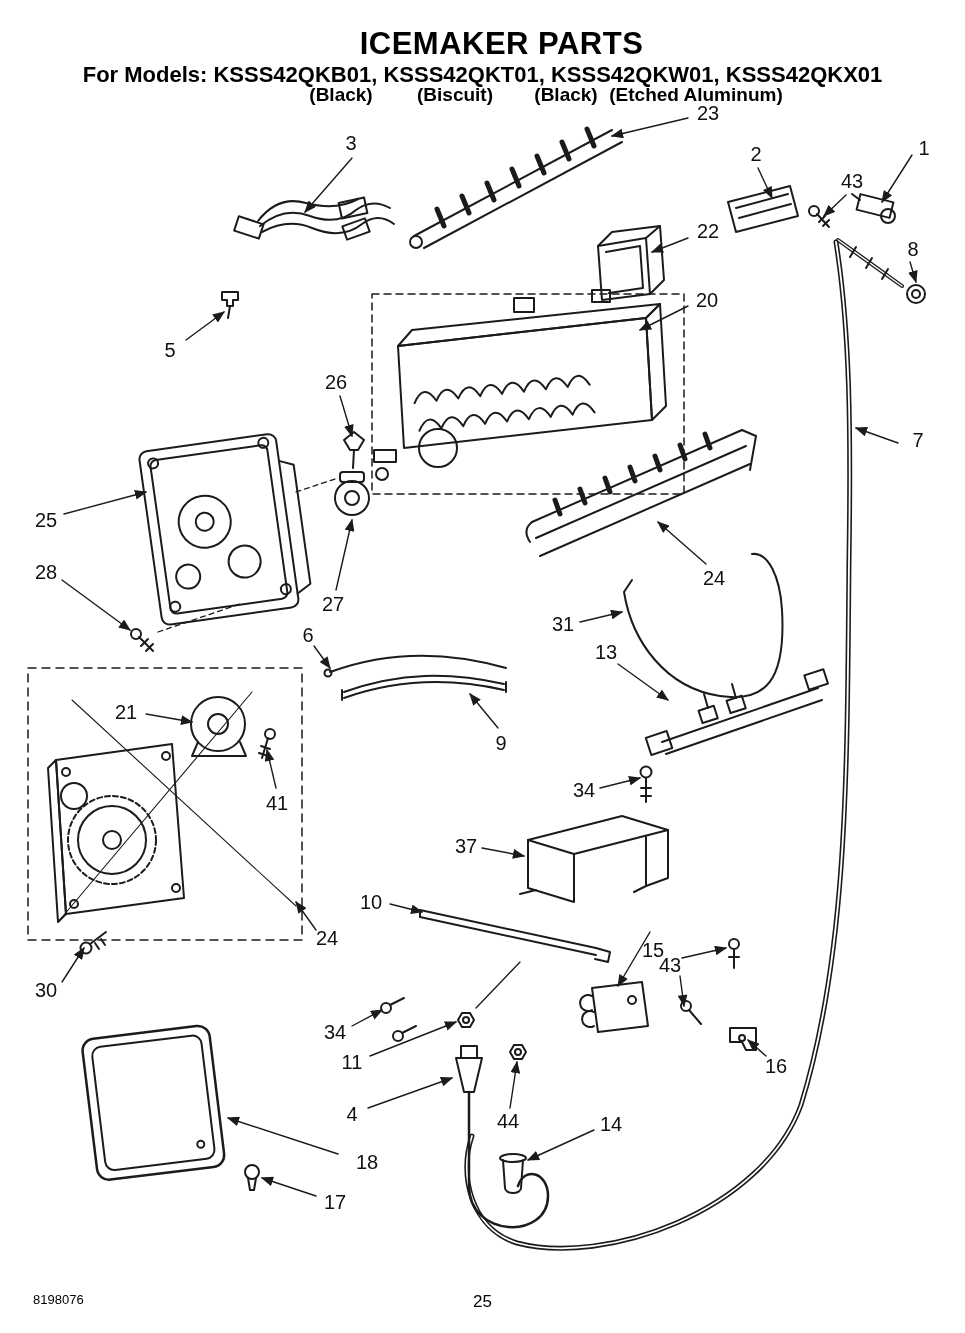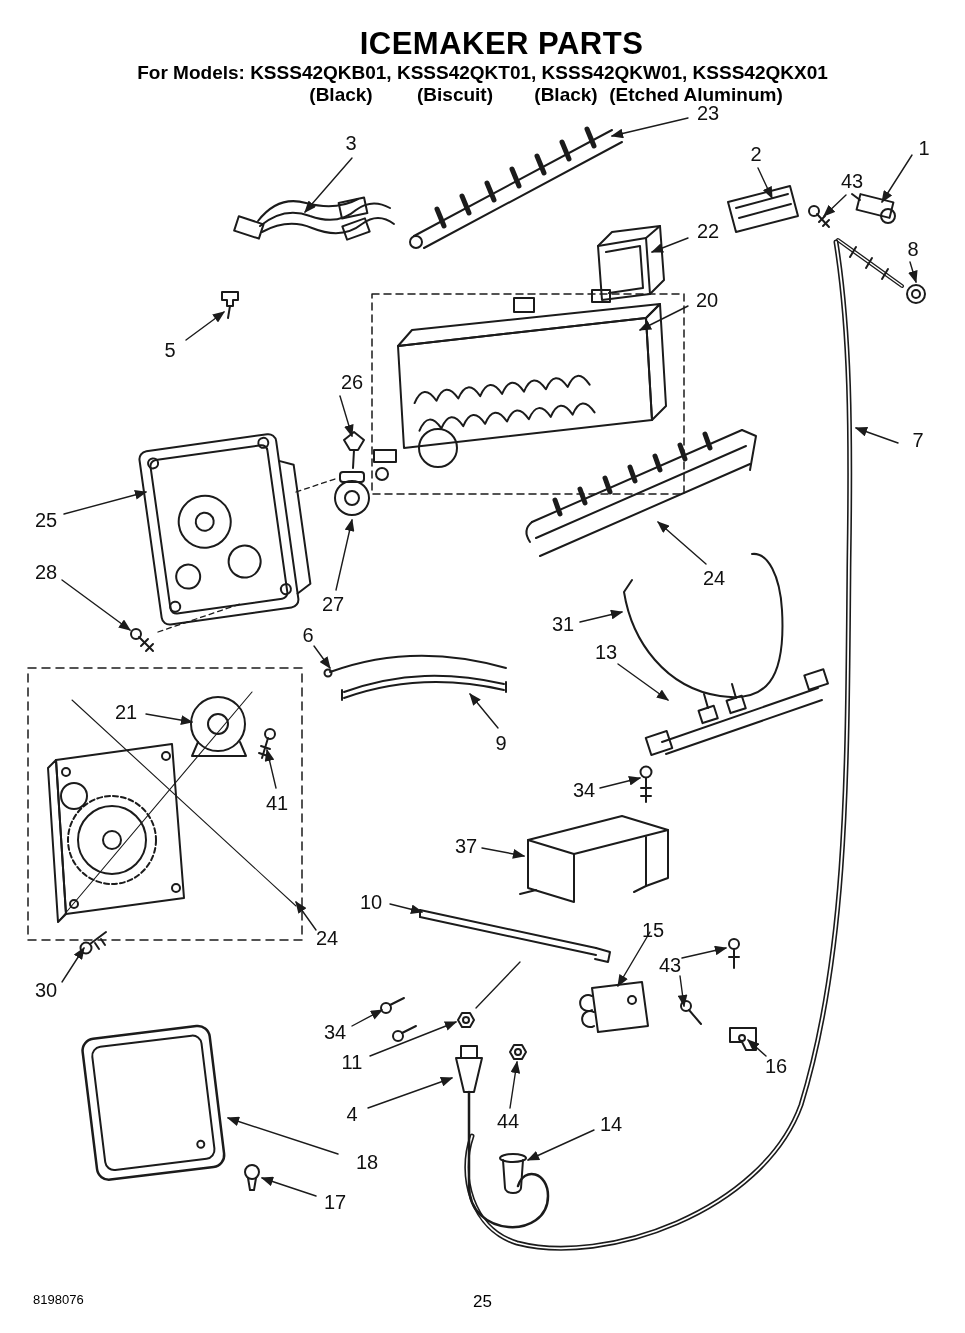--- a/index.html
+++ b/index.html
@@ -1,21 +1,21 @@
 <!DOCTYPE html>
 <html><head>
 <meta charset="utf-8">
 <style>
   html,body{margin:0;padding:0;background:#ffffff;}
   .page{position:relative;width:965px;height:1333px;background:#ffffff;
         font-family:"Liberation Sans",sans-serif;color:#000;overflow:hidden;}
   .title{position:absolute;top:26px;left:0;width:100%;text-align:center;
          font-size:31px;font-weight:bold;letter-spacing:.5px;margin:0;padding-left:19px;}
   .models{position:absolute;top:62px;left:0;width:100%;text-align:center;
-          font-size:19px;font-weight:bold;}
+          font-size:22px;font-weight:bold;}
   .color-label{position:absolute;top:84px;transform:translateX(-50%);
                font-size:19px;font-weight:bold;white-space:nowrap;}
   svg.art{position:absolute;left:0;top:0;width:965px;height:1333px;}
   .callout{position:absolute;transform:translate(-50%,-50%);font-size:20px;
            line-height:1;color:#111;}
   .footer-left{position:absolute;left:33px;top:1292px;font-size:13px;}
   .footer-center{position:absolute;left:0;top:1292px;width:100%;
                  text-align:center;font-size:17px;}
 </style>
 </head>
@@ -350,36 +350,36 @@
   <div id="callouts">
       <div class="callout" style="left: 924px; top: 148px;">1</div>
       <div class="callout" style="left: 756px; top: 154px;">2</div>
       <div class="callout" style="left: 351px; top: 143px;">3</div>
       <div class="callout" style="left: 852px; top: 181px;">43</div>
       <div class="callout" style="left: 708px; top: 113px;">23</div>
       <div class="callout" style="left: 708px; top: 231px;">22</div>
       <div class="callout" style="left: 913px; top: 249px;">8</div>
       <div class="callout" style="left: 707px; top: 300px;">20</div>
       <div class="callout" style="left: 170px; top: 350px;">5</div>
-      <div class="callout" style="left: 336px; top: 382px; margin-left: 16px;">26</div>
+      <div class="callout" style="left: 336px; top: 382px;">26</div>
       <div class="callout" style="left: 918px; top: 440px;">7</div>
       <div class="callout" style="left: 46px; top: 520px;">25</div>
       <div class="callout" style="left: 46px; top: 572px;">28</div>
       <div class="callout" style="left: 333px; top: 604px;">27</div>
       <div class="callout" style="left: 308px; top: 635px;">6</div>
       <div class="callout" style="left: 714px; top: 578px;">24</div>
       <div class="callout" style="left: 563px; top: 624px;">31</div>
       <div class="callout" style="left: 606px; top: 652px;">13</div>
       <div class="callout" style="left: 126px; top: 712px;">21</div>
       <div class="callout" style="left: 501px; top: 743px;">9</div>
       <div class="callout" style="left: 277px; top: 803px;">41</div>
       <div class="callout" style="left: 584px; top: 790px;">34</div>
       <div class="callout" style="left: 466px; top: 846px;">37</div>
       <div class="callout" style="left: 371px; top: 902px;">10</div>
-      <div class="callout" style="left: 653px; top: 930px;">15</div>
+      <div class="callout" style="left: 653px; top: 950px;">15</div>
       <div class="callout" style="left: 327px; top: 938px;">24</div>
       <div class="callout" style="left: 670px; top: 965px;">43</div>
       <div class="callout" style="left: 46px; top: 990px;">30</div>
       <div class="callout" style="left: 335px; top: 1032px;">34</div>
       <div class="callout" style="left: 352px; top: 1062px;">11</div>
       <div class="callout" style="left: 776px; top: 1066px;">16</div>
       <div class="callout" style="left: 352px; top: 1114px;">4</div>
       <div class="callout" style="left: 508px; top: 1121px;">44</div>
       <div class="callout" style="left: 611px; top: 1124px;">14</div>
       <div class="callout" style="left: 355px; top: 1162px; margin-left: 12px;">18</div>

